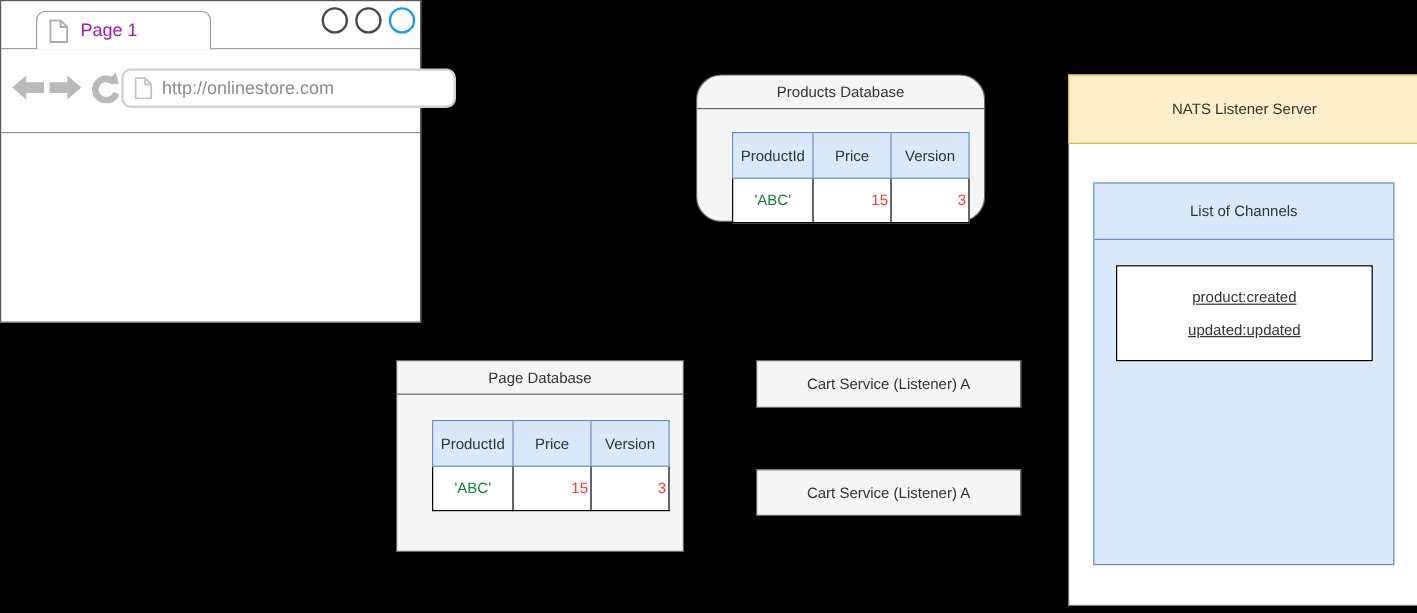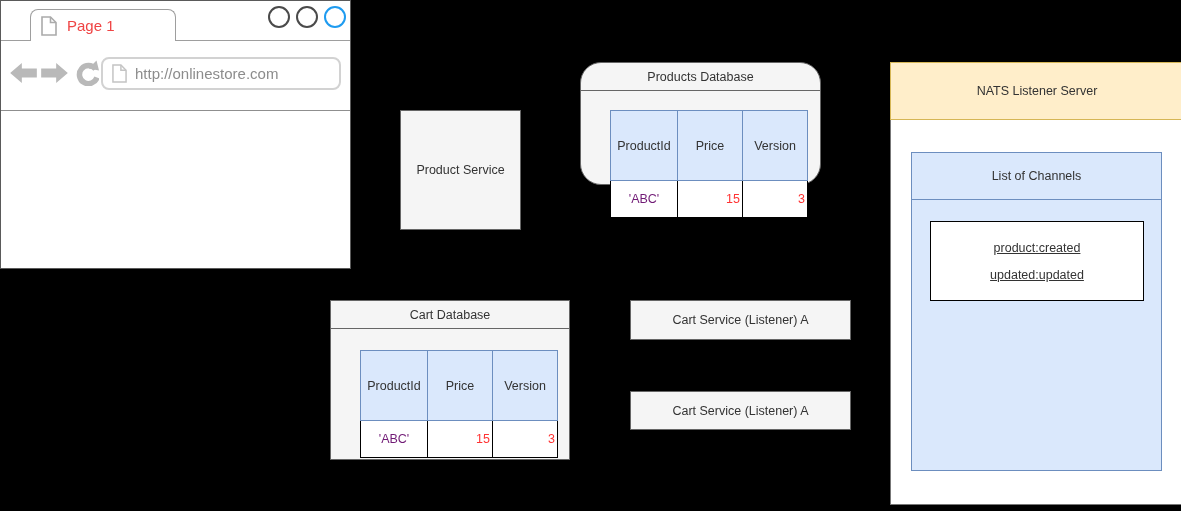--- a/index.html
+++ b/index.html
@@ -9,31 +9,31 @@
     background:var(--background,#000);
     font-family:"Liberation Sans",sans-serif;
   }
   
   .browser{position:absolute;left:0;top:0;width:351px;height:269px;background:#fff;
     border:1px solid #5a5a5a;box-sizing:border-box;}
   .tabbar{position:absolute;left:0;top:0;width:100%;height:39px;border-bottom:1px solid #9e9e9e;}
   .tab{position:absolute;left:29px;top:8px;width:146px;height:32px;background:#fff;
     border:1px solid #9e9e9e;border-bottom:none;border-radius:8px 8px 0 0;
     display:flex;align-items:center;gap:10px;padding:0 10px;box-sizing:border-box;z-index:2;}
-  .tab-label{color:#ef4444;font-size:15px;white-space:nowrap;}
+  .tab-label{color:#a21caf;font-size:15px;white-space:nowrap;}
   .controls{position:absolute;top:5px;right:4px;display:flex;gap:6px;z-index:2;}
   .circle{width:18px;height:18px;border-radius:50%;border:2px solid #4a4a4a;background:#fff;}
   .circle.active{border-color:var(--accent-blue,#1e9bf0);}
   .toolbar{position:absolute;left:0;top:40px;width:100%;height:70px;
     border-bottom:1px solid #8f8f8f;box-sizing:border-box;}
   .nav-icon{position:absolute;}
   .nav-back{left:9px;top:22px;}
   .nav-forward{left:40px;top:22px;}
   .nav-refresh{left:74px;top:19px;}
-  .urlbox{position:absolute;left:100px;top:16px;width:240px;height:33px;background:#fff;
+  .urlbox{position:absolute;left:100px;top:16px;width:279px;height:33px;background:#fff;
     border:2px solid #d2d2d2;border-radius:8px;display:flex;align-items:center;gap:8px;
     padding:0 9px;box-sizing:border-box;}
   .url-text{color:#8c8c8c;font-size:15px;white-space:nowrap;overflow:hidden;}
   
   .node{position:absolute;background:var(--node-fill,#f5f5f5);
     border:1px solid var(--node-stroke,#666);box-sizing:border-box;color:#333;
     font-size:12.5px;display:flex;align-items:center;justify-content:center;text-align:center;}
   #product-service{left:400px;top:110px;width:121px;height:120px;}
   #cart-a1{left:630px;top:300px;width:221px;height:40px;}
   #cart-a2{left:630px;top:391px;width:221px;height:39px;}
@@ -42,24 +42,24 @@
     border:1px solid var(--node-stroke,#666);box-sizing:border-box;}
   #products-db{left:580px;top:62px;width:241px;height:123px;border-radius:21px;}
   #cart-db{left:330px;top:300px;width:240px;height:160px;}
   .db-title{height:27px;border-bottom:1px solid var(--node-stroke,#666);
     display:flex;align-items:center;justify-content:center;font-size:12.5px;color:#333;}
   .db-table{position:absolute;border-collapse:collapse;background:#fff;table-layout:fixed;}
   #products-db .db-table{left:29px;top:47px;}
   #cart-db .db-table{left:29px;top:49px;}
   .db-table th{width:60px;height:37px;background:var(--table-header-fill,#dae8fc);
     border:1px solid var(--table-header-stroke,#6c8ebf);font-weight:400;font-size:12.5px;
-    color:#333;text-align:center;padding:16px 2px;}
+    color:#333;text-align:center;padding:0 2px;}
   .db-table th:first-child{width:62px;}
   .db-table td{height:36px;border:1px solid #000;text-align:center;font-size:12.5px;
-    color:#701a75;background:#fff;padding:0 2px;}
+    color:#15803d;background:#fff;padding:0 2px;}
   .db-table td.red{color:var(--value-red,#ff3333);text-align:right;}
   
   #nats-body{position:absolute;left:890px;top:120px;width:294px;height:385px;background:#fff;
     border-left:1px solid #777;border-bottom:1px solid #777;box-sizing:border-box;}
   #nats-header{position:absolute;left:890px;top:62px;width:294px;height:58px;
     background:var(--nats-header-fill,#ffeeca);border:1px solid var(--nats-header-stroke,#d6b656);
     box-sizing:border-box;display:flex;align-items:center;justify-content:center;
     font-size:12.5px;color:#333;}
   #channels-panel{position:absolute;left:911px;top:152px;width:251px;height:319px;
     background:var(--panel-blue-fill,#dae8fc);border:1px solid var(--panel-blue-stroke,#6c8ebf);
@@ -115,44 +115,41 @@
           <svg width="15" height="19" viewBox="0 0 16 20">
             <path d="M1 1 h8.5 l5.5 5.5 v12.5 h-14 z" fill="#fff" stroke="#c4c4c4" stroke-width="1.6"></path>
             <path d="M9.5 1 v5.5 h5.5" fill="none" stroke="#c4c4c4" stroke-width="1.6"></path>
           </svg>
         </span>
         <span class="url-text">http://onlinestore.com</span>
       </div>
     </div>
   </div>
 
-  <div class="node" id="product-service">
-    <span>Product Service</span>
-  </div>
 
   <div class="db" id="products-db">
     <div class="db-title">Products Database</div>
     <table class="db-table">
       <tbody>
           <tr>
         <th>ProductId</th>
         <th>Price</th>
         <th>Version</th>
       </tr>
       <tr>
         <td>'ABC'</td>
         <td class="red">15</td>
         <td class="red">3</td>
       </tr>
     </tbody>
       </table>
   </div>
 
   <div class="db" id="cart-db">
-    <div class="db-title">Cart Database</div>
+    <div class="db-title">Page Database</div>
     <table class="db-table">
       <tbody>
           <tr>
         <th>ProductId</th>
         <th>Price</th>
         <th>Version</th>
       </tr>
       <tr>
         <td>'ABC'</td>
         <td class="red">15</td>

